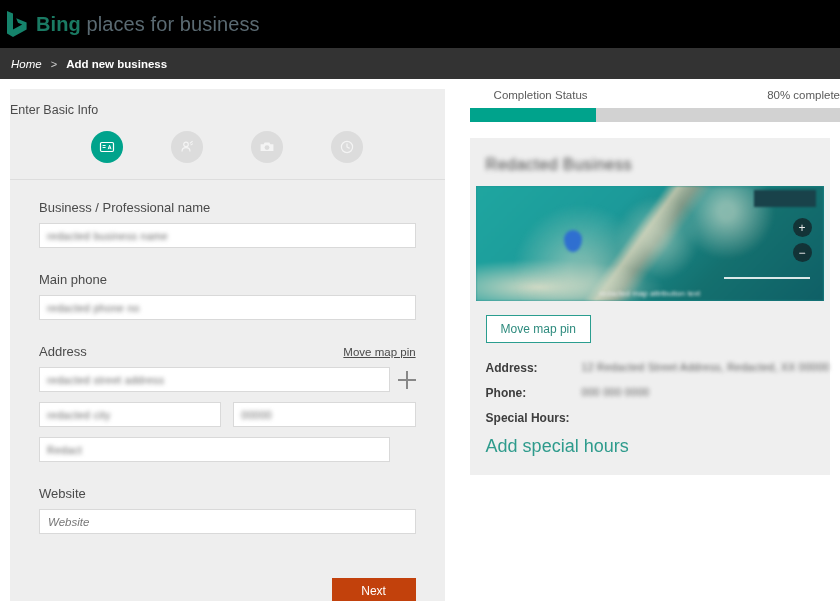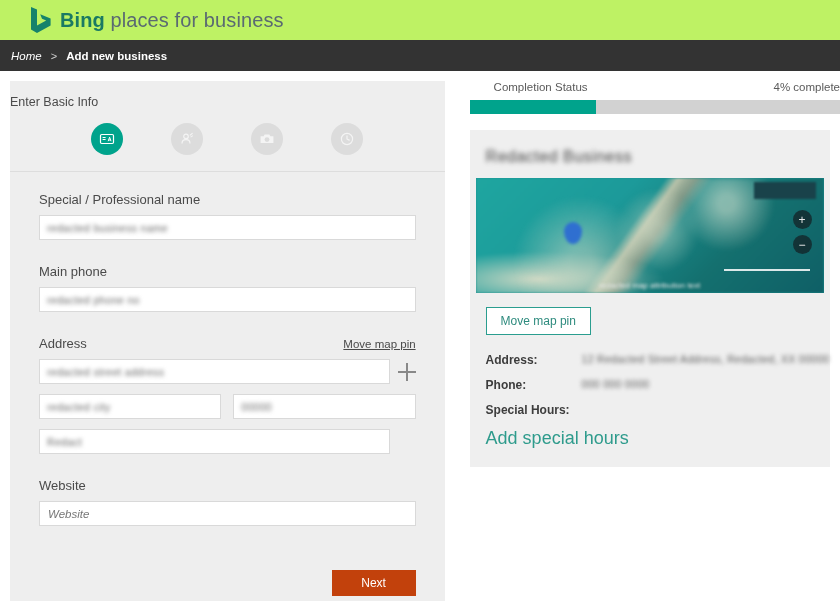--- a/index.html
+++ b/index.html
@@ -6,25 +6,25 @@
   html, body {
     width: 840px; height: 601px;
     background: #ffffff;
     font-family: "Liberation Sans", sans-serif;
     color: #333333;
     overflow: hidden;
   }
 
   
   .brandbar {
-    height: 40px;
+    height: 48px;
     display: flex;
     align-items: center;
-    padding-left: 28px;
-    background: #bef264;
+    padding-left: 4px;
+    background: #000000;
   }
   .brand-logo { width: 26px; height: 28px; margin-right: 6px; display: block; }
   .brand-text { font-size: 20px; color: #3b4a52; letter-spacing: .1px; }
   .brand-text .bold { font-weight: bold; color: #1a7a63; }
   .brand-text .rest { color: #5a6a72; }
 
   
   .crumbbar {
     height: 31px;
     background: #333333;
@@ -337,21 +337,21 @@
             <circle cx="8" cy="8" r="5.6" fill="none" stroke="#f4f4f4" stroke-width="1.2"></circle>
             <path d="M8 4.6 V8 L10.6 9.4" fill="none" stroke="#f4f4f4" stroke-width="1.2"></path>
           </svg>
         </div>
 
       </div>
     </div>
 
     <div class="form-body">
 
-      <div class="field-label">Special / Professional name</div>
+      <div class="field-label">Business / Professional name</div>
       <div class="ifield">
         <input class="tinput" type="text" placeholder="" style="">
         <span class="blur-val">redacted business name</span>
       </div>
 
       <div class="gap-lg"></div>
 
       <div class="field-label">Main phone</div>
       <div class="ifield">
         <input class="tinput" type="text" placeholder="" style="">
@@ -404,21 +404,21 @@
         <button class="btn-next">Next</button>
       </div>
 
     </div>
   </div>
 
   <div class="right-panel">
 
     <div class="status-row">
       <span>Completion Status</span>
-      <span>4% complete</span>
+      <span>80% complete</span>
     </div>
     <div class="progress-track">
       <div class="progress-fill" id="progress-fill" style="width: 34%; background: rgb(0, 163, 140);"></div>
     </div>
 
     <div class="preview-card">
 
       <div class="preview-title-wrap">
         <span class="preview-title">Redacted Business</span>
       </div>

